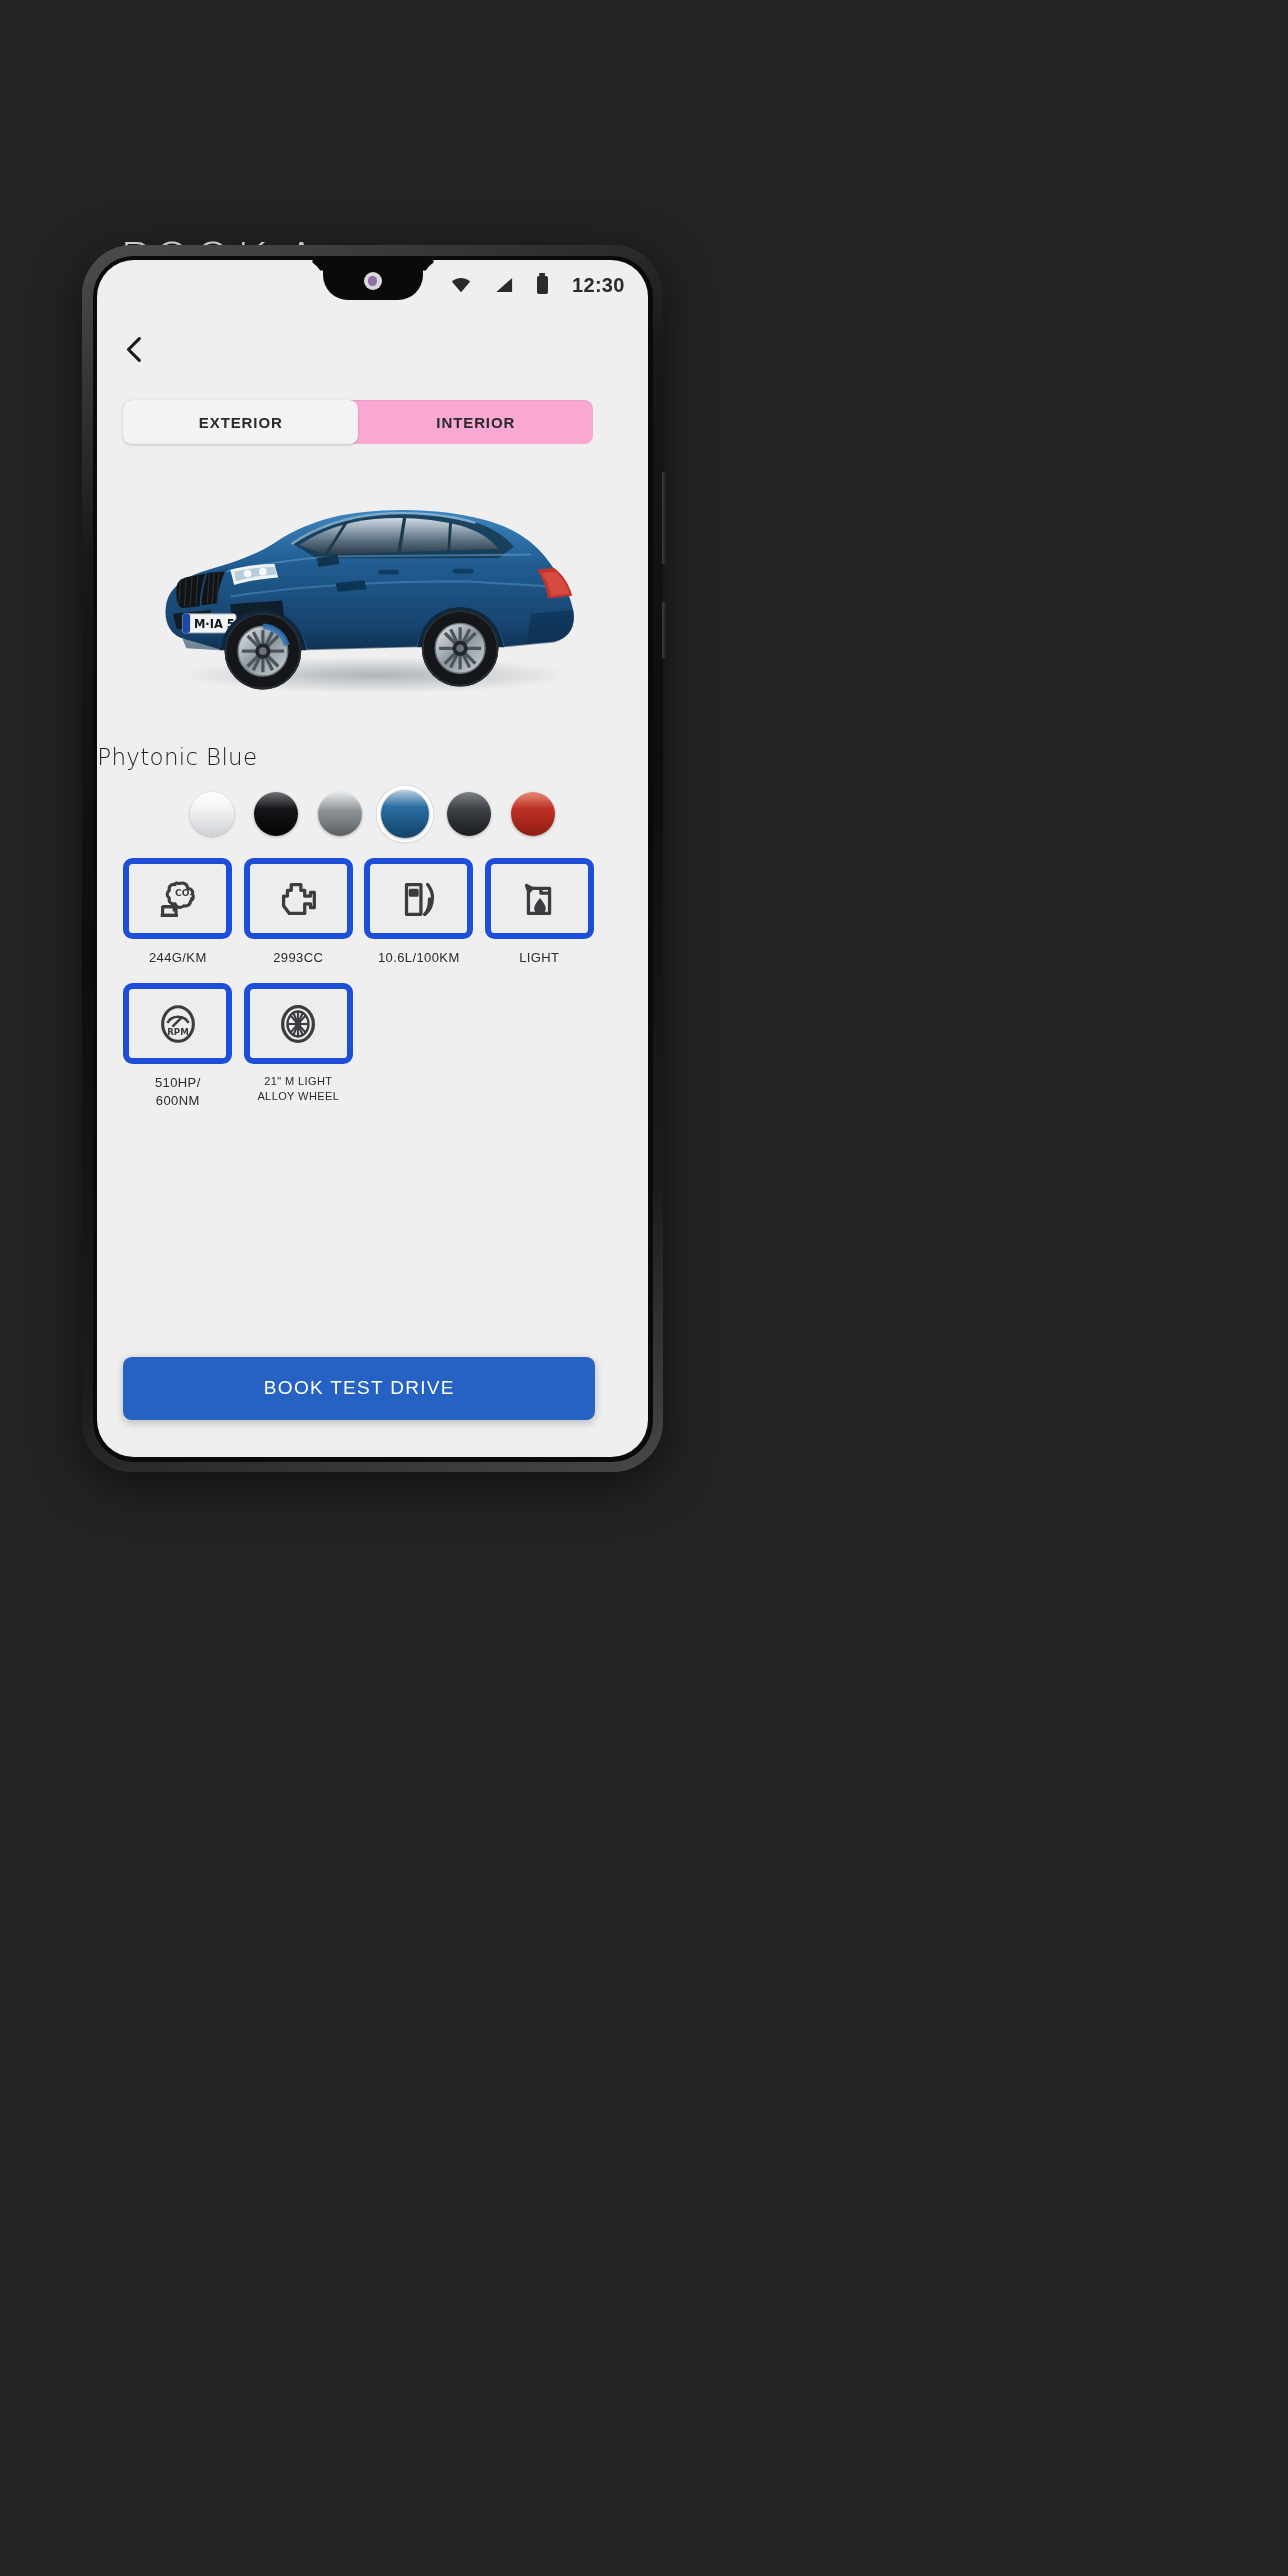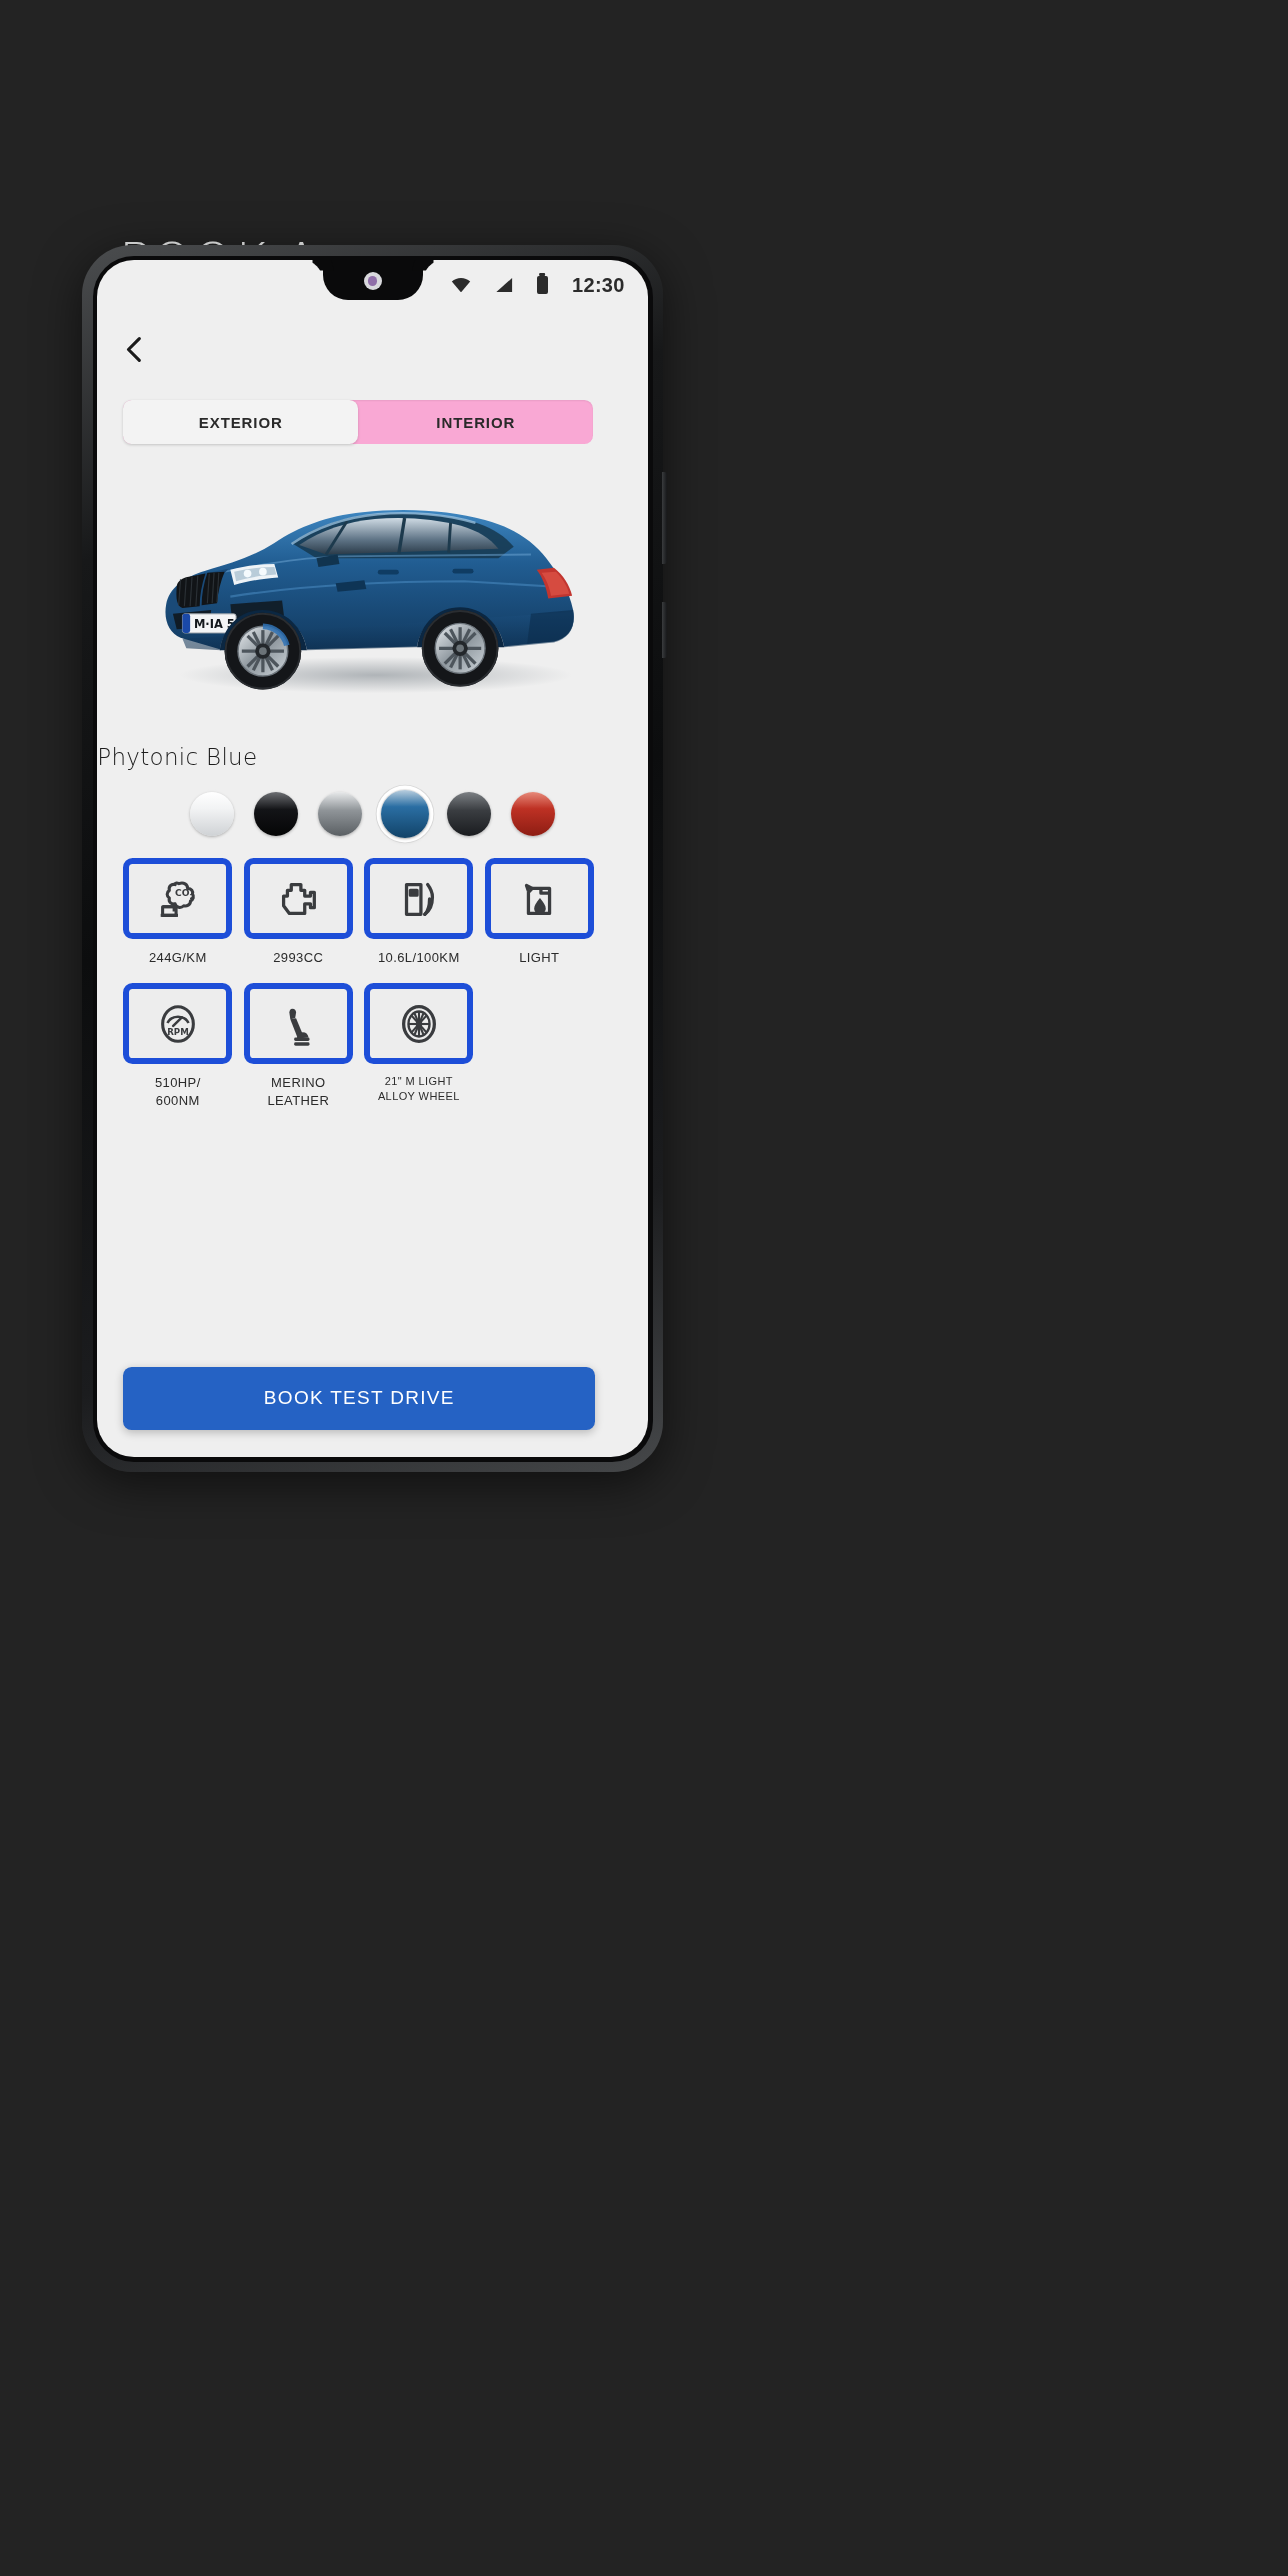--- a/index.html
+++ b/index.html
@@ -151,21 +151,21 @@
     width:109px; height:81px; border:6px solid #1d4ed8; border-radius:9.6px;
     background:#ededed; display:flex; align-items:center; justify-content:center;
   }
   .spec-label {
     margin-top:9.6px; text-align:center; font-size:13px; color:#2b2b2b;
     letter-spacing:0.4px; line-height:1.35; white-space:pre-line;
   }
   .spec-label.sm { font-size:11px; }
 
   .cta {
-    position:absolute; left:26px; bottom:27px; width:472px; height:63px;
+    position:absolute; left:26px; bottom:37px; width:472px; height:63px;
     background:#2562c4; border-radius:8.6px;
     display:flex; align-items:center; justify-content:center;
     color:#ffffff; font-size:19px; font-weight:400; letter-spacing:1.3px;
     box-shadow:0 2.9px 8.6px rgba(0,0,0,.22);
   }
 </style>
 </head>
 <body>
 
 <div id="page">
@@ -449,33 +449,20 @@
                     <ellipse cx="25" cy="25" rx="16" ry="18" fill="none" stroke="#3a3c3f" stroke-width="3.2"></ellipse>
                     <path d="M14 24 a12 11 0 0 1 22 0" fill="none" stroke="#3a3c3f" stroke-width="2.6"></path>
                     <path d="M29 18 l-9 9" stroke="#3a3c3f" stroke-width="2.6" stroke-linecap="round"></path>
                     <text x="25" y="36" text-anchor="middle" font-family="DejaVu Sans, sans-serif" font-size="9" font-weight="700" fill="#3a3c3f">RPM</text>
                   </svg>
                 </div>
                 <div class="spec-label">510HP/
 600NM</div>
               </div>
 
-              <div class="spec-cell">
-                <div class="spec-card">
-                  <svg width="48" height="48" viewBox="0 0 50 50">
-                    <path d="M19 9 c3 0 4 2 4 4 l-1 6 l-5 1 l-1 -7 c0 -2 1 -4 3 -4 z" fill="#3a3c3f"></path>
-                    <path d="M17 20 l6 -1 l7 17 l-6 2 z" fill="#3a3c3f"></path>
-                    <path d="M24 36 c5 -4 11 -3 12 3 l-12 1 z" fill="#3a3c3f"></path>
-                    <rect x="21" y="39" width="16" height="3.6" rx="1.5" fill="#3a3c3f"></rect>
-                    <rect x="21" y="44" width="16" height="3.6" rx="1.5" fill="#3a3c3f"></rect>
-                  </svg>
-                </div>
-                <div class="spec-label">MERINO
-LEATHER</div>
-              </div>
 
 
               <div class="spec-cell">
                 <div class="spec-card">
                   <svg width="48" height="48" viewBox="0 0 50 50">
                     <ellipse cx="25" cy="25" rx="16" ry="18" fill="none" stroke="#3a3c3f" stroke-width="3.4"></ellipse>
                     <ellipse cx="25" cy="25" rx="11" ry="13" fill="none" stroke="#3a3c3f" stroke-width="2.4"></ellipse>
                     <g stroke="#3a3c3f" stroke-width="2.2">
                       <path d="M25 12 L25 38"></path>
                         <path d="M14 25 L36 25"></path>

